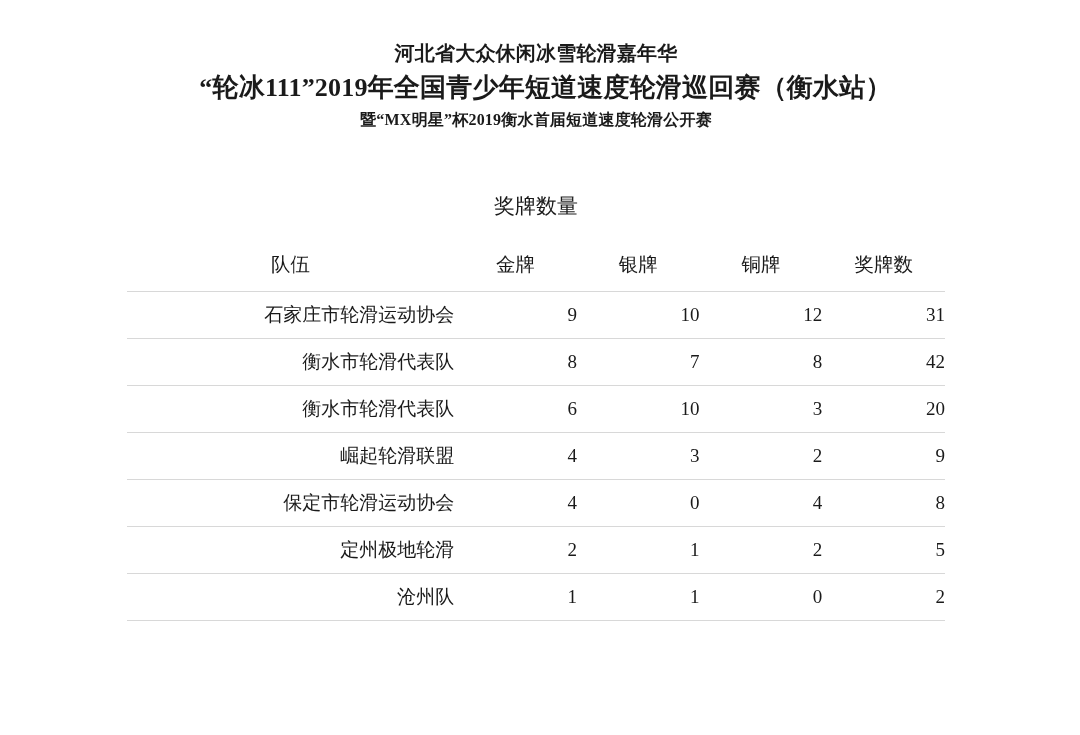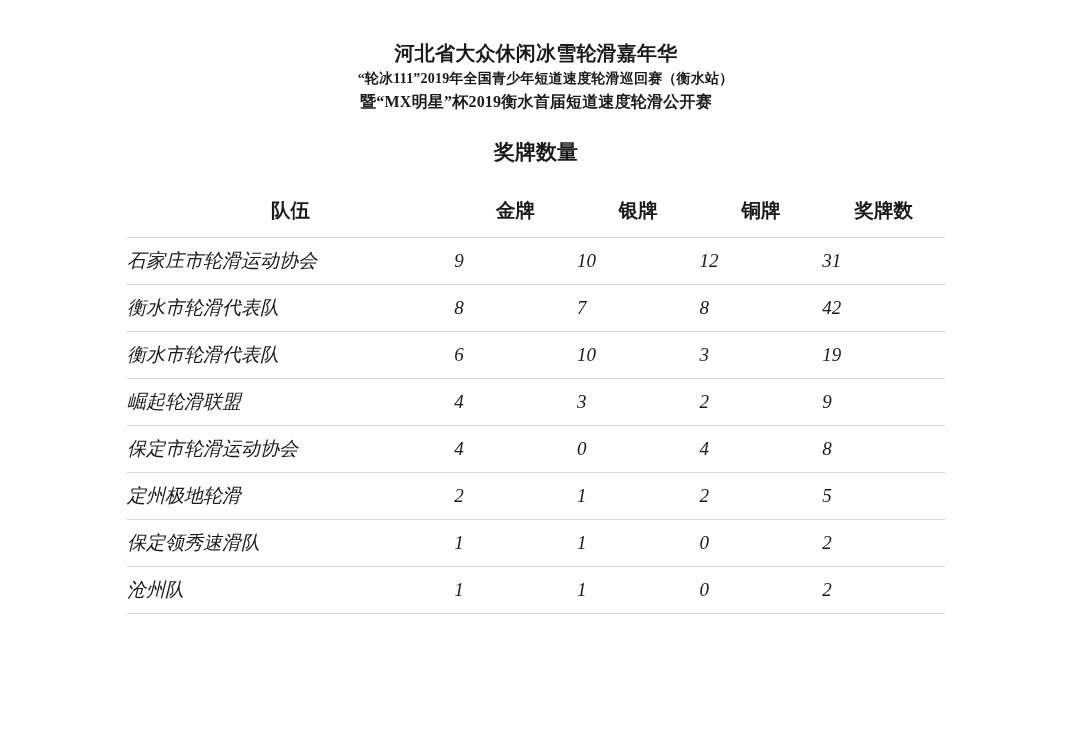--- a/index.html
+++ b/index.html
@@ -24,51 +24,50 @@
     align-items: center;
   }
   .title-block {
     text-align: center;
     line-height: 1.52;
     font-weight: bold;
     font-size: 21px;
     letter-spacing: 0.2px;
   }
   .title-line-1 { font-size: 20px; }
-  .title-line-2 { font-size: 14px; margin-left: 19px; }
+  .title-line-2 { font-size: 26px; margin-left: 19px; }
   .title-line-3 { font-size: 16px; }
 
   .section-title {
-    margin-top: 24px;
-    font-weight: bold;
+    margin-top: 60px;
+    font-weight: normal;
     font-size: 21px;
     text-align: center;
   }
 
   .table-wrap {
     margin-top: 22px;
     width: 818px;
   }
   table.medals {
     width: 100%;
     border-collapse: collapse;
     font-size: 19px;
   }
   table.medals th {
-    font-weight: bold;
+    font-weight: normal;
     padding: 9px 0 13px 0;
     text-align: center;
     font-size: 19.5px;
   }
   table.medals td {
     padding: 10px 0;
-    text-align: left;
+    text-align: right;
     border-top: 1px solid #d8d8d8;
     font-size: 19px;
-    font-style: italic;
   }
   table.medals tbody tr:last-child td {
     border-bottom: 1px solid #d8d8d8;
   }
   .col-team { width: 40%; }
   .col-num { width: 15%; }
   .num { font-family: "Liberation Serif", serif; }
 </style>
 </head>
 <body>
@@ -114,21 +113,21 @@
           <td class="num">8</td>
           <td class="num">7</td>
           <td class="num">8</td>
           <td class="num">42</td>
         </tr>
         <tr>
           <td>衡水市轮滑代表队</td>
           <td class="num">6</td>
           <td class="num">10</td>
           <td class="num">3</td>
-          <td class="num">19</td>
+          <td class="num">20</td>
         </tr>
         <tr>
           <td>崛起轮滑联盟</td>
           <td class="num">4</td>
           <td class="num">3</td>
           <td class="num">2</td>
           <td class="num">9</td>
         </tr>
         <tr>
           <td>保定市轮滑运动协会</td>
@@ -138,27 +137,20 @@
           <td class="num">8</td>
         </tr>
         <tr>
           <td>定州极地轮滑</td>
           <td class="num">2</td>
           <td class="num">1</td>
           <td class="num">2</td>
           <td class="num">5</td>
         </tr>
         <tr>
-          <td>保定领秀速滑队</td>
-          <td class="num">1</td>
-          <td class="num">1</td>
-          <td class="num">0</td>
-          <td class="num">2</td>
-        </tr>
-        <tr>
           <td>沧州队</td>
           <td class="num">1</td>
           <td class="num">1</td>
           <td class="num">0</td>
           <td class="num">2</td>
         </tr>
 
       </tbody>
     </table>
   </div>

